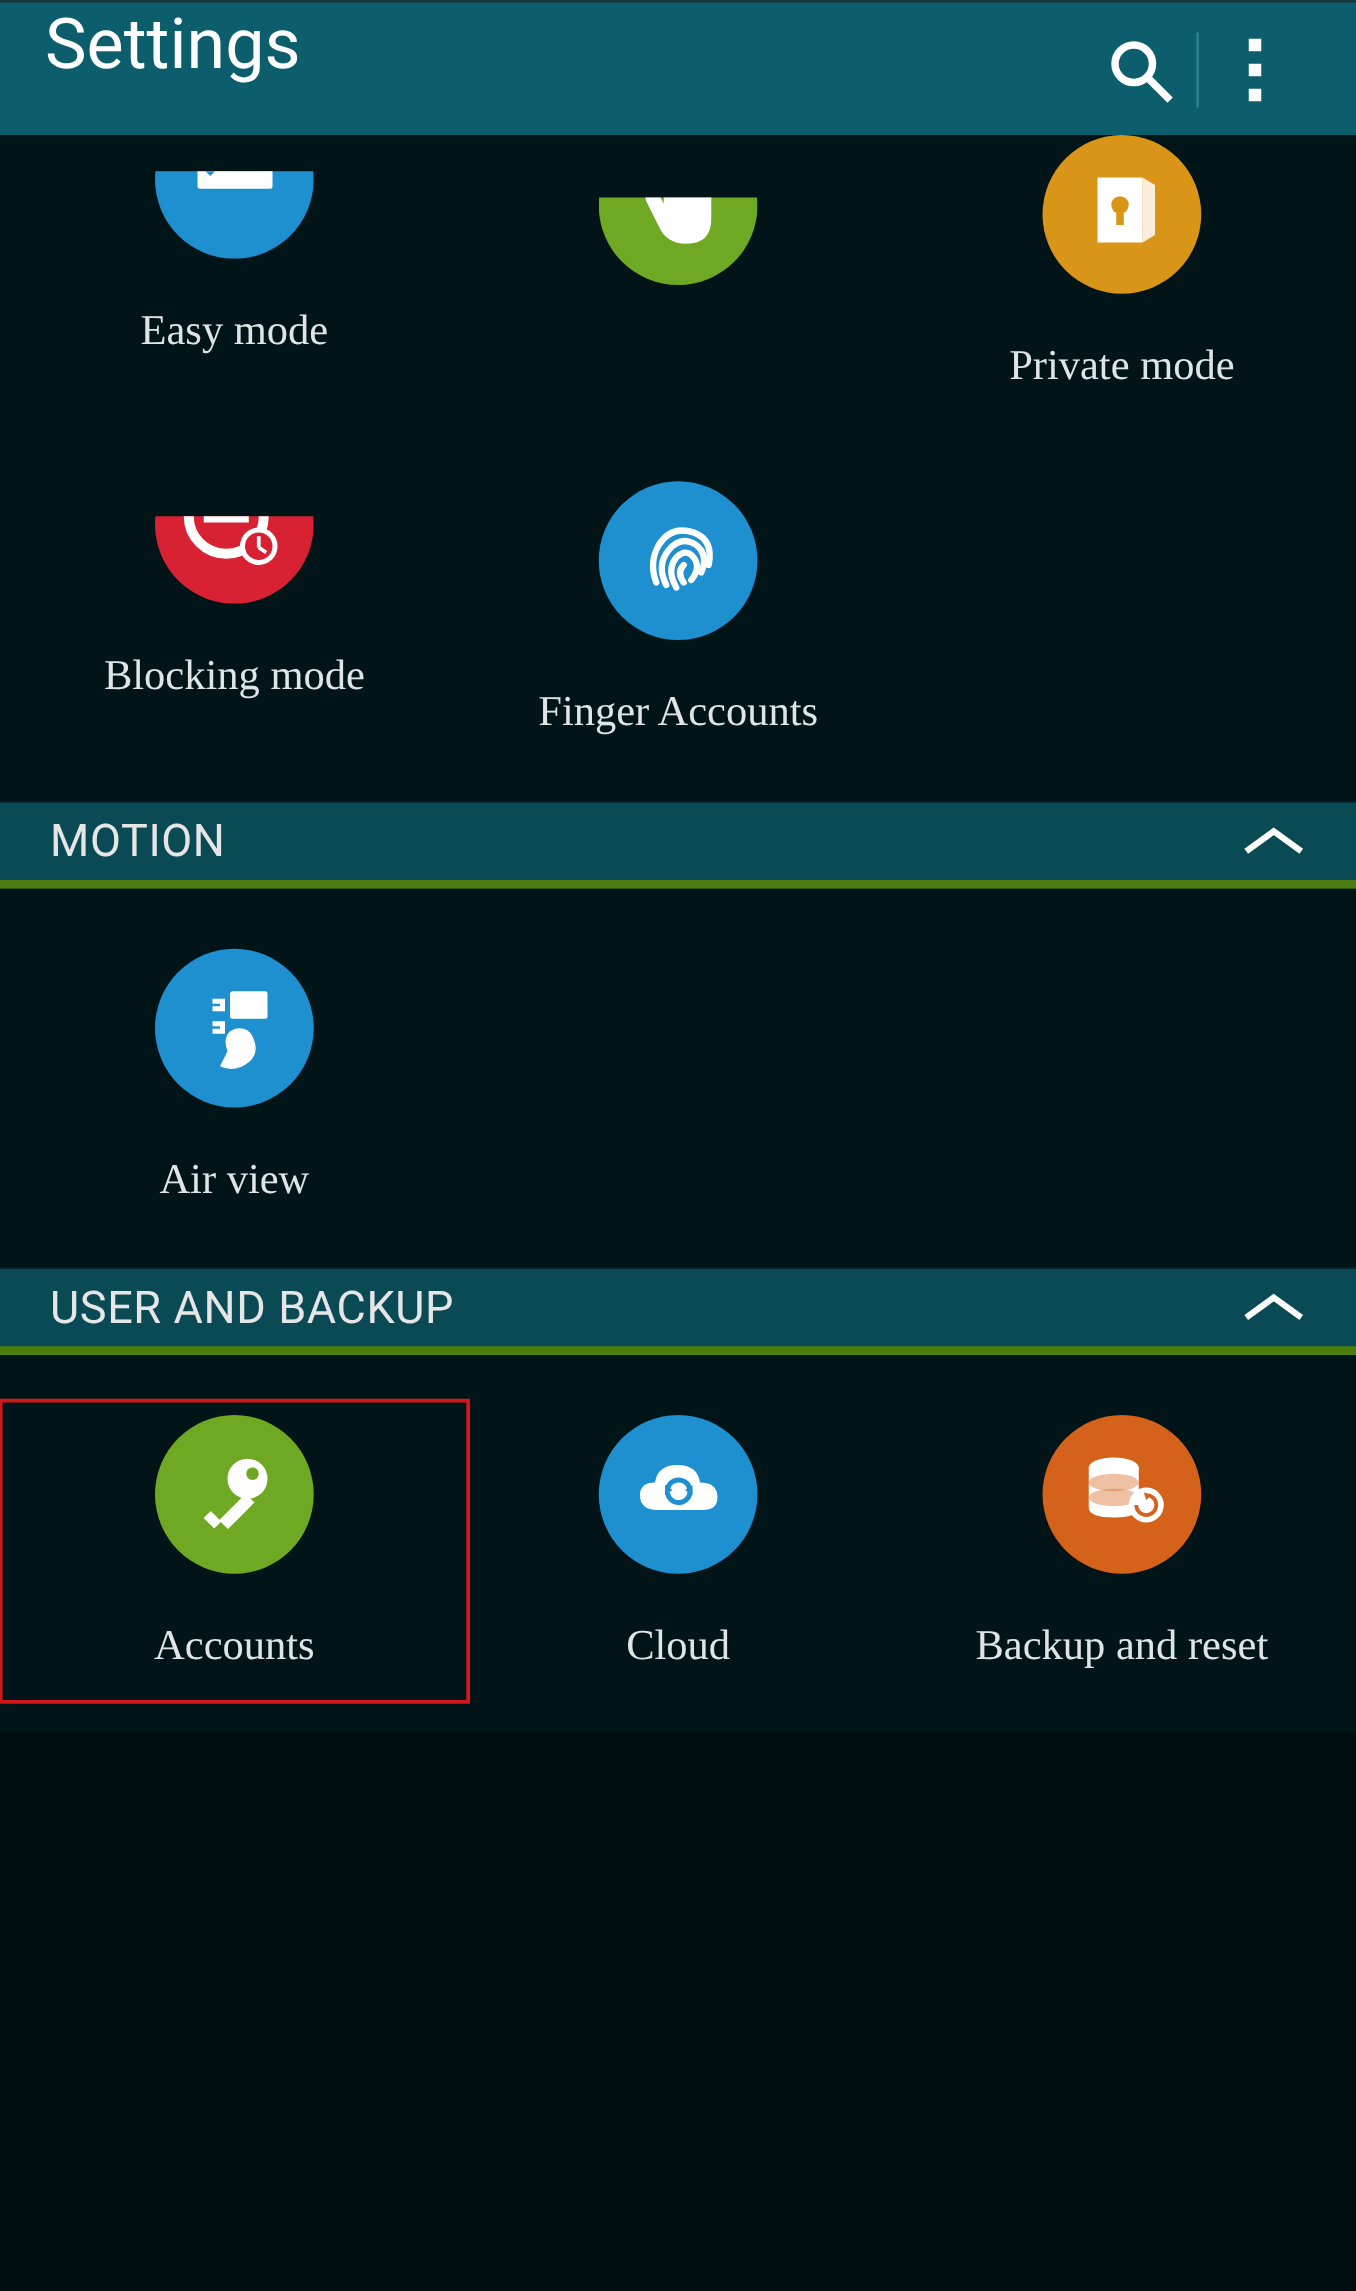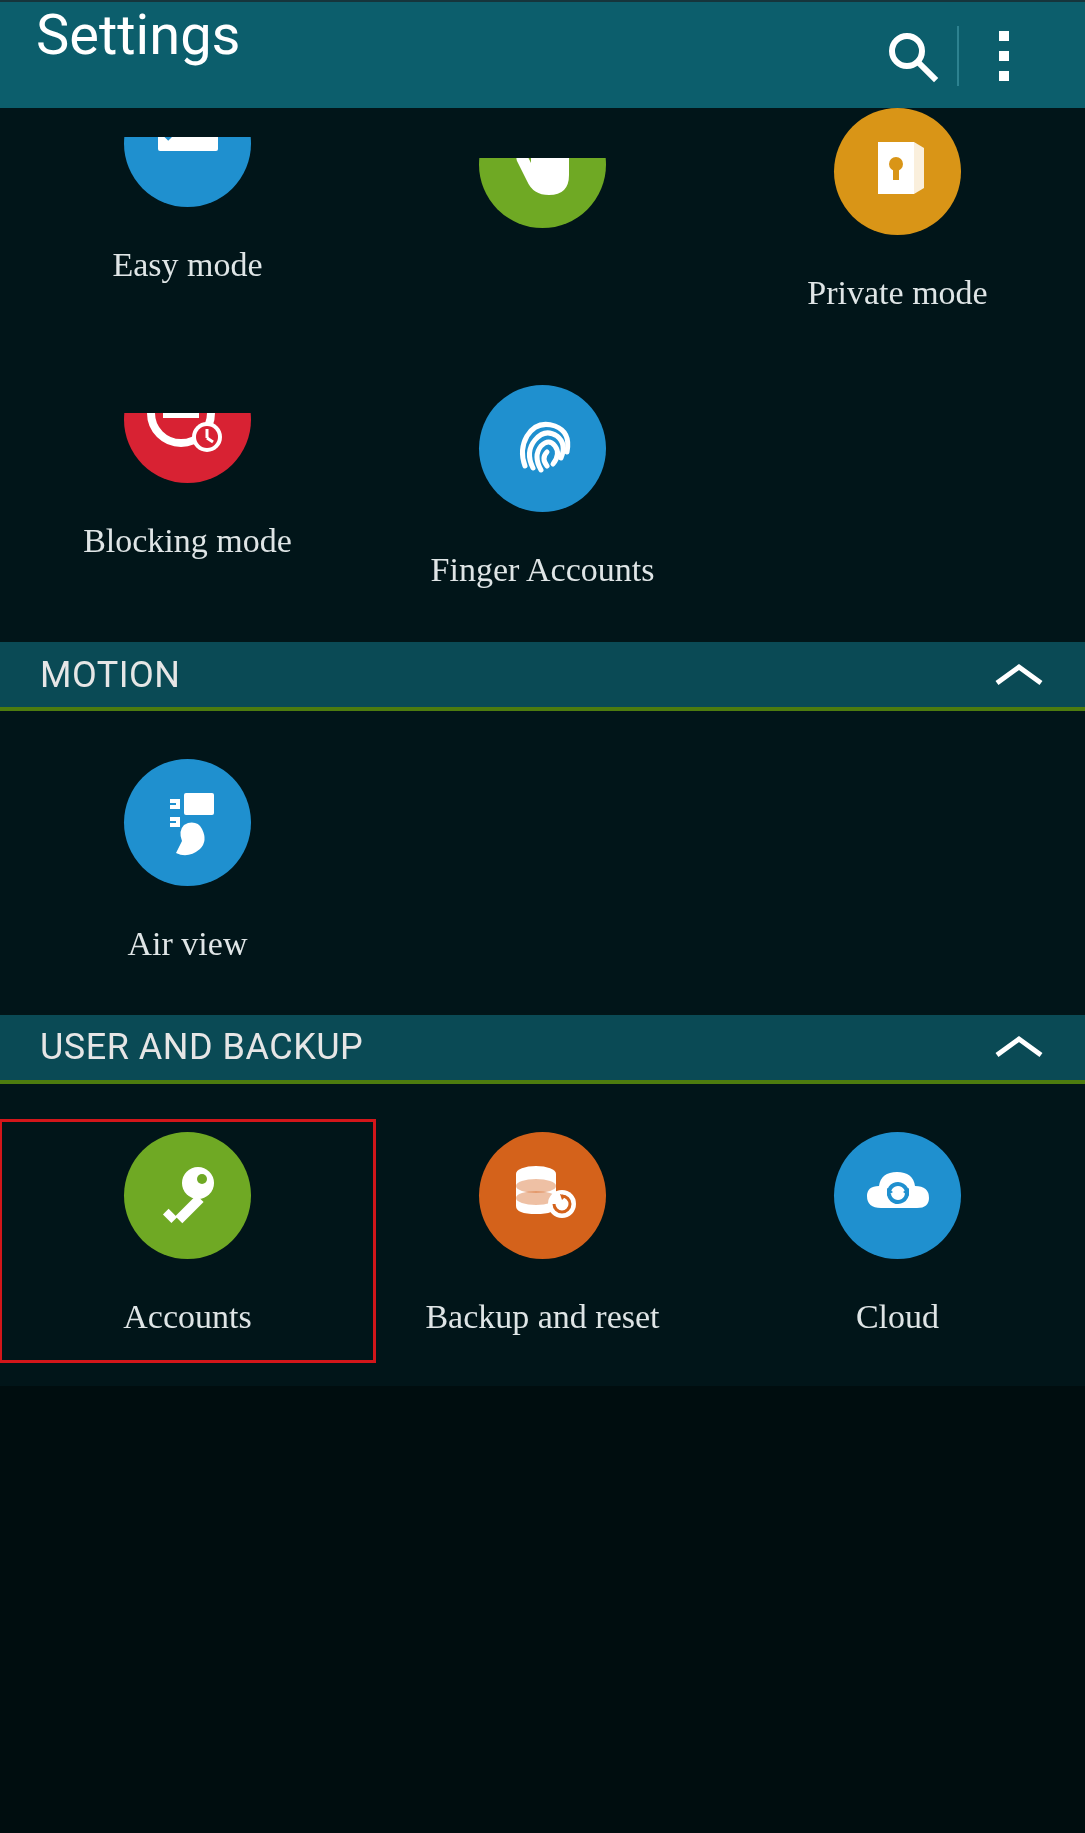--- a/index.html
+++ b/index.html
@@ -53,21 +53,21 @@
     height: 70px;
     background: #0a4a55;
     display: flex;
     align-items: center;
     padding: 0 40px;
     color: #e6e6e6;
     font-size: 36px;
     letter-spacing: 0.5px;
     cursor: pointer;
     border-top: 1px solid #021618;
-    border-bottom: 4px solid #4d7c0f;
+    border-bottom: 7px solid #4d7c0f;
   }
   .section-header .label { flex: 1; }
   .chevron-up {
     width: 52px;
     height: 28px;
   }
   .grid {
     display: grid;
     grid-template-columns: repeat(3, 1fr);
     padding: 0 10px;
@@ -261,41 +261,41 @@
           <circle cx="48" cy="26" r="16" fill="#fff"></circle>
           <circle cx="52" cy="22" r="5" fill="#6fa924"></circle>
           <rect x="14" y="44" width="30" height="10" fill="#fff" transform="rotate(-45 38 38)"></rect>
           <rect x="14" y="52" width="8" height="12" fill="#fff" transform="rotate(-45 20 56)"></rect>
         </svg>
       </div>
       <div class="item-label">Accounts</div>
     </div>
 
     <div class="item">
+      <div class="circle c-blue">
+        <svg width="82" height="82" viewBox="0 0 82 82">
+          <path d="M24 54 Q10 54 10 42 Q10 32 22 32 Q24 18 40 18 Q56 18 58 32 Q72 32 72 44 Q72 54 60 54 Z" fill="#fff"></path>
+          <path d="M32 38 A9 9 0 1 1 32 40" fill="none" stroke="#1f90cf" stroke-width="4"></path>
+          <polygon points="30,34 36,38 30,42" fill="#1f90cf"></polygon>
+          <polygon points="52,42 46,38 52,34" fill="#1f90cf"></polygon>
+        </svg>
+      </div>
+      <div class="item-label">Cloud</div>
+    </div>
+
+    <div class="item">
       <div class="circle c-orange">
         <svg width="82" height="82" viewBox="0 0 82 82">
           <ellipse cx="34" cy="20" rx="20" ry="8" fill="#fff"></ellipse>
           <path d="M14 20 L14 52 Q14 60 34 60 Q54 60 54 52 L54 20" fill="#fff"></path>
           <ellipse cx="34" cy="32" rx="20" ry="7" fill="#d4621b" opacity="0.4"></ellipse>
           <ellipse cx="34" cy="44" rx="20" ry="7" fill="#d4621b" opacity="0.4"></ellipse>
           <circle cx="60" cy="50" r="14" fill="#fff"></circle>
           <path d="M60 42 A8 8 0 1 1 52 50" fill="none" stroke="#d4621b" stroke-width="3"></path>
           <polygon points="58,40 64,42 60,46" fill="#d4621b"></polygon>
         </svg>
       </div>
       <div class="item-label">Backup and reset</div>
     </div>
-
-    <div class="item">
-      <div class="circle c-blue">
-        <svg width="82" height="82" viewBox="0 0 82 82">
-          <path d="M24 54 Q10 54 10 42 Q10 32 22 32 Q24 18 40 18 Q56 18 58 32 Q72 32 72 44 Q72 54 60 54 Z" fill="#fff"></path>
-          <path d="M32 38 A9 9 0 1 1 32 40" fill="none" stroke="#1f90cf" stroke-width="4"></path>
-          <polygon points="30,34 36,38 30,42" fill="#1f90cf"></polygon>
-          <polygon points="52,42 46,38 52,34" fill="#1f90cf"></polygon>
-        </svg>
-      </div>
-      <div class="item-label">Cloud</div>
-    </div>
   </div>
 
 
 </div>
 
 </body></html>

